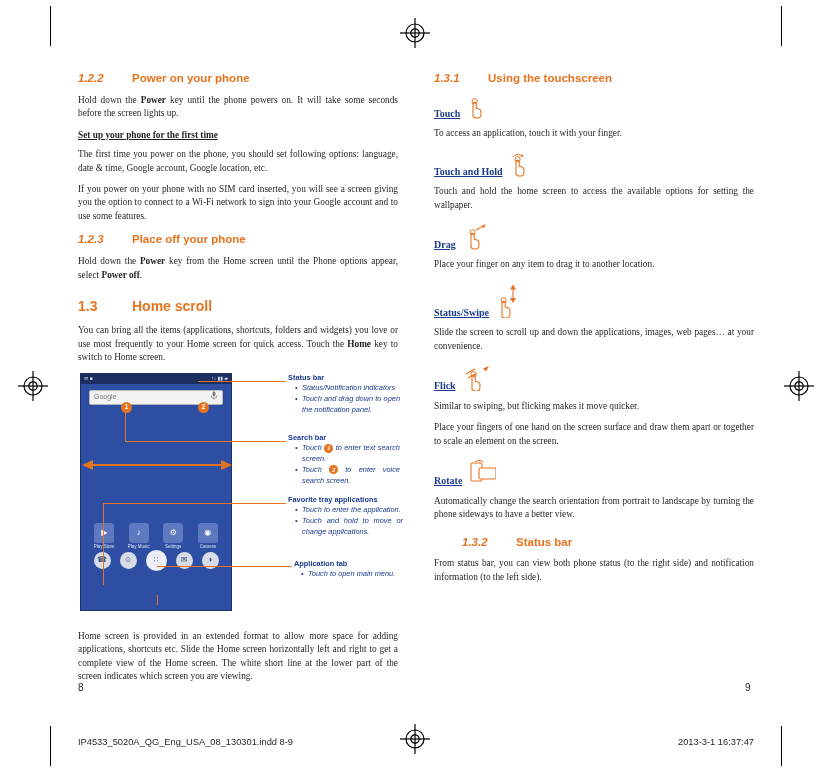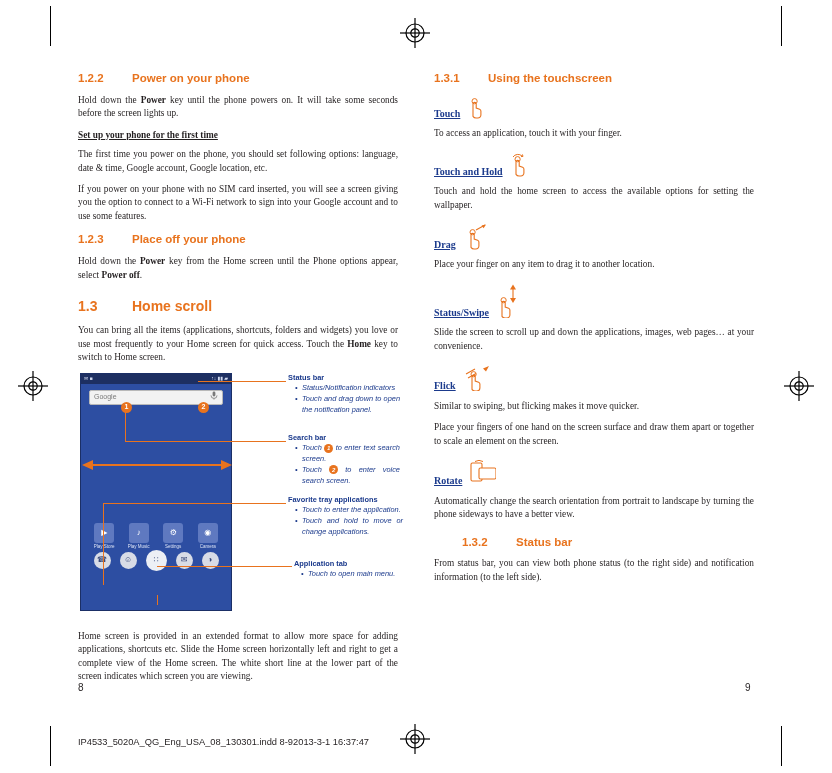--- a/index.html
+++ b/index.html
@@ -31,21 +31,21 @@
 
   h2.sec {
     color: #e8731e;
     font-family: "Liberation Sans", sans-serif;
     font-weight: bold;
     font-size: 11.5px;
     margin: 0 0 7px 0;
     display: flex;
     gap: 10px;
   }
-  h2.sec .num { width: 44px; flex: 0 0 44px; }
+  h2.sec .num { width: 44px; flex: 0 0 44px; font-style: italic; }
   h2.big {
     color: #e8731e;
     font-family: "Liberation Sans", sans-serif;
     font-weight: bold;
     font-size: 14px;
     margin: 14px 0 8px 0;
     display: flex;
     gap: 10px;
   }
   h2.big .num { width: 44px; flex: 0 0 44px; }
@@ -145,21 +145,21 @@
 
   
   .pagenum {
     position: absolute; font-family: "Liberation Sans", sans-serif;
     font-size: 10px; color: #231f20; font-weight: normal;
   }
   .footer-line {
     position: absolute; bottom: 26px; left: 78px; right: 78px;
     font-family: "Liberation Sans", sans-serif;
     font-size: 9.3px; color: #231f20;
-    display: flex; 
+    display: flex; justify-content: space-between;
   }
 </style>
 </head>
 <body>
 
 <div class="crop-line" style="left:50px; top:6px; width:1px; height:40px;"></div>
 <div class="crop-line" style="left:781px; top:6px; width:1px; height:40px;"></div>
 <div class="crop-line" style="left:50px; top:726px; width:1px; height:40px;"></div>
 <div class="crop-line" style="left:781px; top:726px; width:1px; height:40px;"></div>
 

